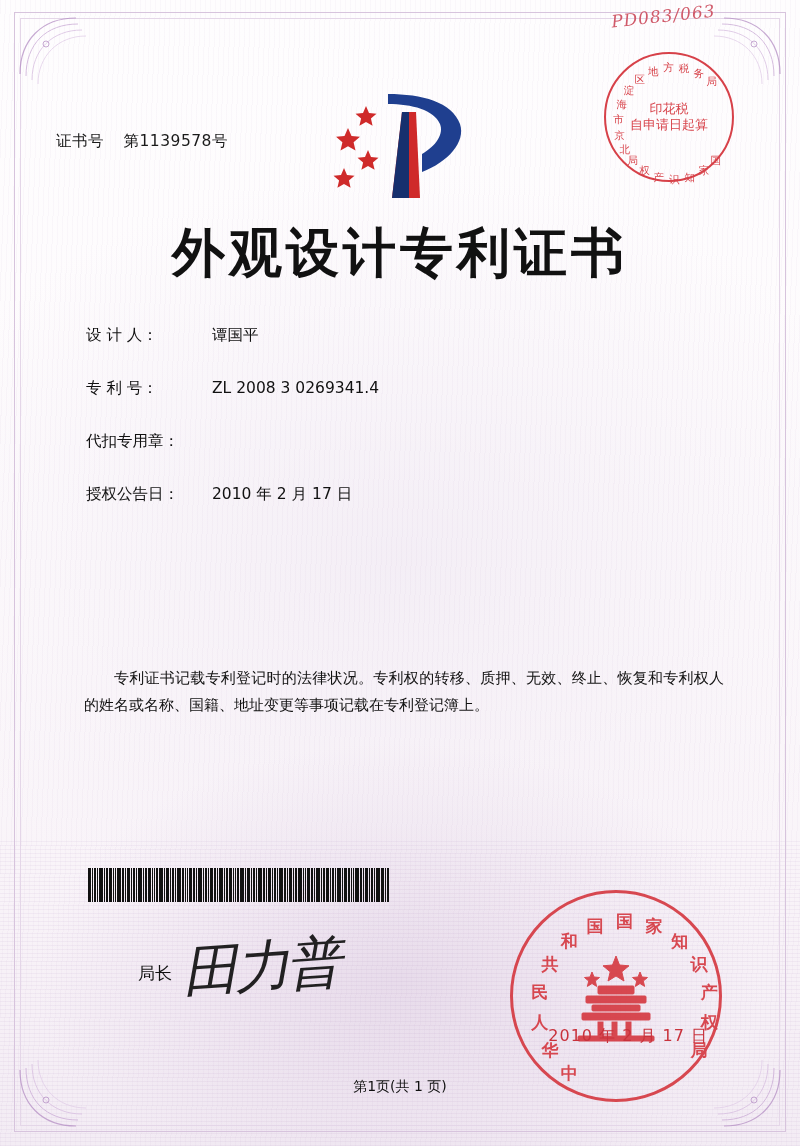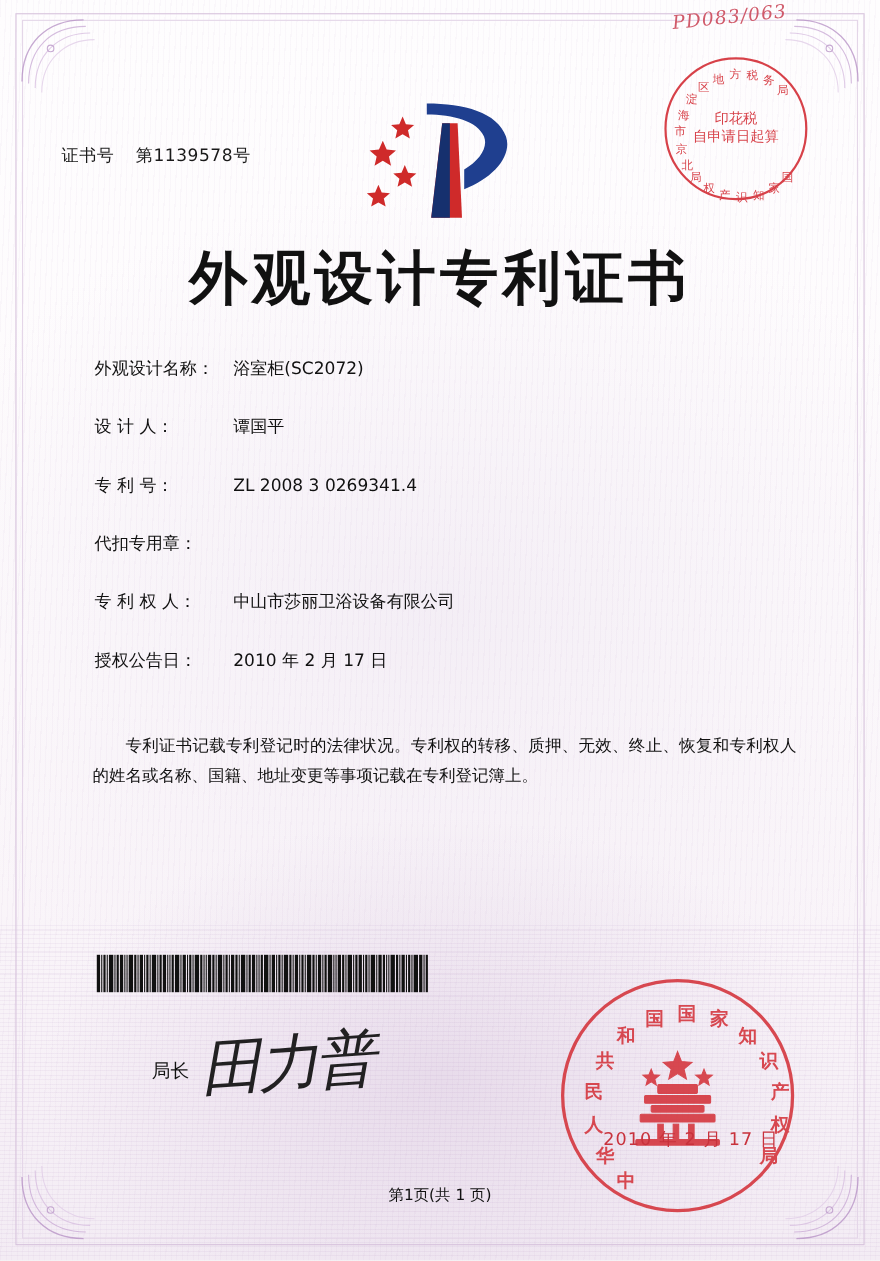--- a/index.html
+++ b/index.html
@@ -362,37 +362,29 @@
     <div class="inner">
       <div>印花税</div>
       <div>自申请日起算</div>
     </div>
   </div>
 
   <div class="title">外观设计专利证书</div>
 
   <div class="fields">
     <div class="field-row">
-      <div class="field-label">外观设计名称：</div>
-      <div class="field-value">浴室柜(SC2072)</div>
-    </div>
-    <div class="field-row">
       <div class="field-label">设 计 人：</div>
       <div class="field-value">谭国平</div>
     </div>
     <div class="field-row">
       <div class="field-label">专 利 号：</div>
       <div class="field-value">ZL 2008 3 0269341.4</div>
     </div>
     <div class="field-row">
       <div class="field-label">代扣专用章：</div>
-    </div>
-    <div class="field-row">
-      <div class="field-label">专 利 权 人：</div>
-      <div class="field-value">中山市莎丽卫浴设备有限公司</div>
     </div>
     <div class="field-row">
       <div class="field-label">授权公告日：</div>
       <div class="field-value">2010 年 2 月 17 日</div>
     </div>
   </div>
 
   <div class="paragraphs">
     <p>专利证书记载专利登记时的法律状况。专利权的转移、质押、无效、终止、恢复和专利权人的姓名或名称、国籍、地址变更等事项记载在专利登记簿上。</p>
   </div>

